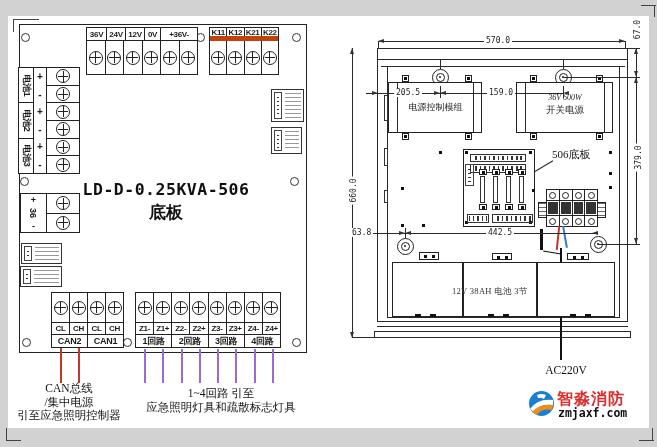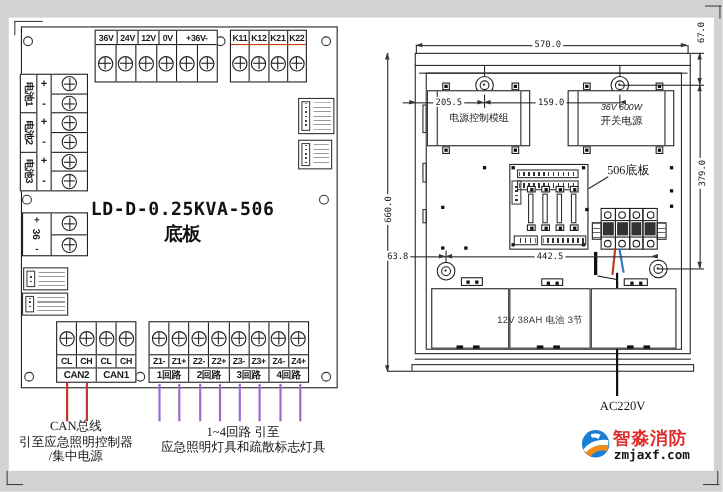--- a/index.html
+++ b/index.html
@@ -1,18 +1,18 @@
 <!DOCTYPE html>
 <html><head>
 <meta charset="utf-8">
 <style>
   * { box-sizing: border-box; margin: 0; padding: 0; }
   body { font-family: "Liberation Sans", sans-serif; }
   .stage { position: relative; width: 657px; height: 447px; background:#d2d2d2; overflow:hidden; color:#1a1a1a; }
-  .abs { position:absolute; }
+  .abs { position:absolute;font-family:Liberation Serif, serif; }
   .sheet { position:absolute; left:8px; top:16px; width:641px; height:412px; background:#ffffff; }
   .ln { position:absolute; background:#2a2a2a; }
   .board { position:absolute; left:19px; top:24px; width:288px; height:329px; border:1.5px solid #222; background:#fff; }
   .hole { position:absolute; width:9px; height:9px; border:1.2px solid #333; border-radius:50%; background:#fff; }
   .scr { width:14px; height:14px; border:1.4px solid #222; border-radius:50%; position:relative; background:#fff; }
   .scr.sm { width:7px; height:7px; border-width:1px; }
   .scr::before { content:""; position:absolute; left:50%; top:6%; bottom:6%; width:1px; margin-left:-0.5px; background:#222; }
   .scr::after  { content:""; position:absolute; top:50%; left:6%; right:6%; height:1px; margin-top:-0.5px; background:#222; }
   .scr.sm::before,.scr.sm::after{ display:none; }
   .blk { position:absolute; border:1.3px solid #222; background:#fff; display:flex; flex-direction:column; }
@@ -91,21 +91,21 @@
       <div class="tc" style="flex:1">
           <span class="scr"></span>
         </div>
       <div class="tc" style="flex:1">
           <span class="scr"></span>
         </div>
     </div>
   </div>
 
   <div class="blk" style="left:209px;top:27px;width:70px;height:48px">
-    <div class="trow" style="height:13px;border-bottom:1px solid #c2410c">
+    <div class="trow" style="height:13px;border-bottom:5px solid #c2410c">
       <div class="tc lbl8" style="flex:1">K11</div>
       <div class="tc lbl8" style="flex:1">K12</div>
       <div class="tc lbl8" style="flex:1">K21</div>
       <div class="tc lbl8" style="flex:1">K22</div>
     </div>
     <div class="trow" style="flex:1">
       <div class="tc" style="flex:1">
           <span class="scr"></span>
         </div>
       <div class="tc" style="flex:1">
@@ -278,22 +278,22 @@
   <div class="ln" style="left:162px;top:349px;width:1.6px;height:34px;background:#9b6bd3"></div>
   <div class="ln" style="left:181px;top:349px;width:1.6px;height:34px;background:#9b6bd3"></div>
   <div class="ln" style="left:199px;top:349px;width:1.6px;height:34px;background:#9b6bd3"></div>
   <div class="ln" style="left:217px;top:349px;width:1.6px;height:34px;background:#9b6bd3"></div>
   <div class="ln" style="left:235px;top:349px;width:1.6px;height:34px;background:#9b6bd3"></div>
   <div class="ln" style="left:254px;top:349px;width:1.6px;height:34px;background:#9b6bd3"></div>
   <div class="ln" style="left:272px;top:349px;width:1.6px;height:34px;background:#9b6bd3"></div>
 
   <div class="note" style="left:8px;top:382px;width:122px">
     <div>CAN总线</div>
+    <div>/集中电源</div>
     <div>引至应急照明控制器</div>
-    <div>/集中电源</div>
   </div>
   <div class="note" style="left:128px;top:387px;width:186px">
     <div>1~4回路  引至</div>
     <div>应急照明灯具和疏散标志灯具</div>
   </div>
 
   <div class="abs" style="left:377px;top:48px;width:251px;height:274px;border:1.2px solid #2a2a2a;background:#fff"></div>
   <div class="ln" style="left:377px;top:59px;width:251px;height:1px"></div>
   <div class="ln" style="left:381px;top:66px;width:244px;height:1px"></div>
   <div class="abs" style="left:387px;top:66px;width:233px;height:252px;border:1.1px solid #2a2a2a"></div>

